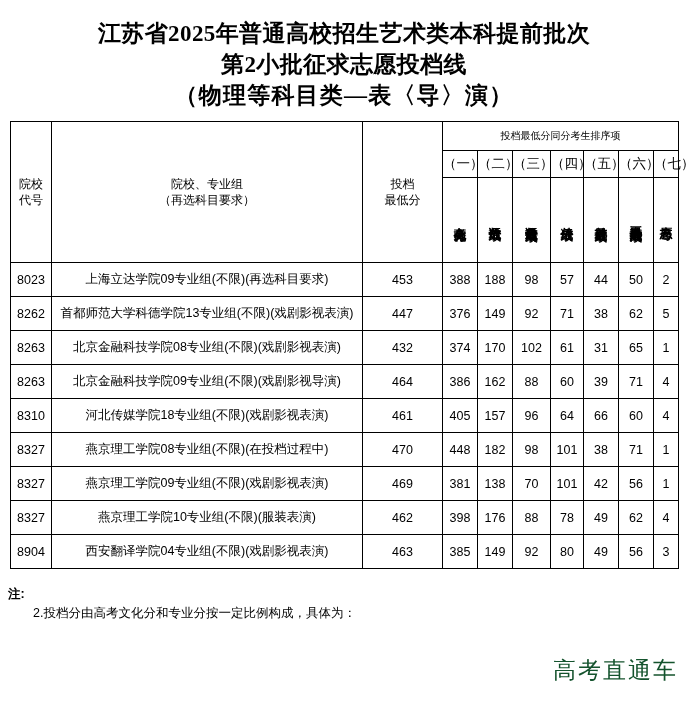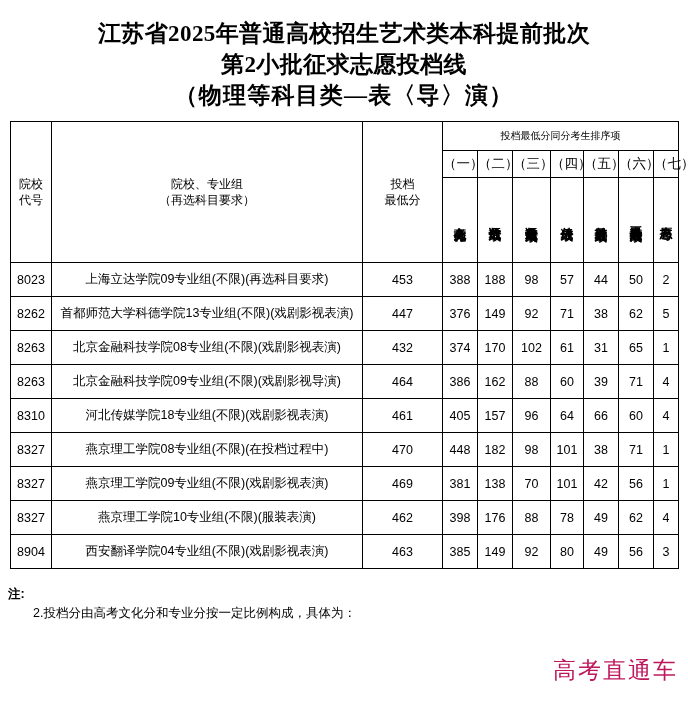--- a/index.html
+++ b/index.html
@@ -129,21 +129,21 @@
   }
 
   
   .watermark {
     position: absolute;
     right: 10px;
     top: 655px;
     font-family: "Liberation Serif", "DejaVu Serif", serif;
     font-size: 23px;
     letter-spacing: 2px;
-    color: #be185d;
+    color: #14532d;
     pointer-events: none;
     user-select: none;
   }
 </style>
 </head>
 <body>
 
 <div class="title-block">
   <div class="title-line l1">江苏省2025年普通高校招生艺术类本科提前批次</div>
   <div class="title-line l2">第2小批征求志愿投档线</div>

